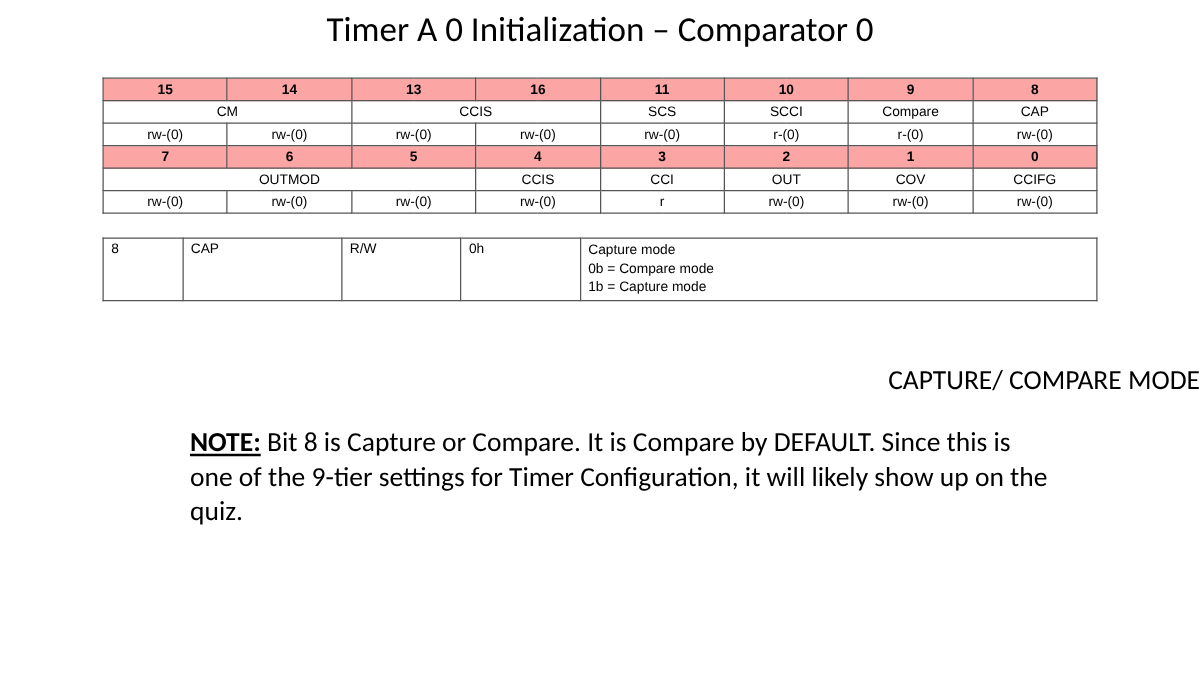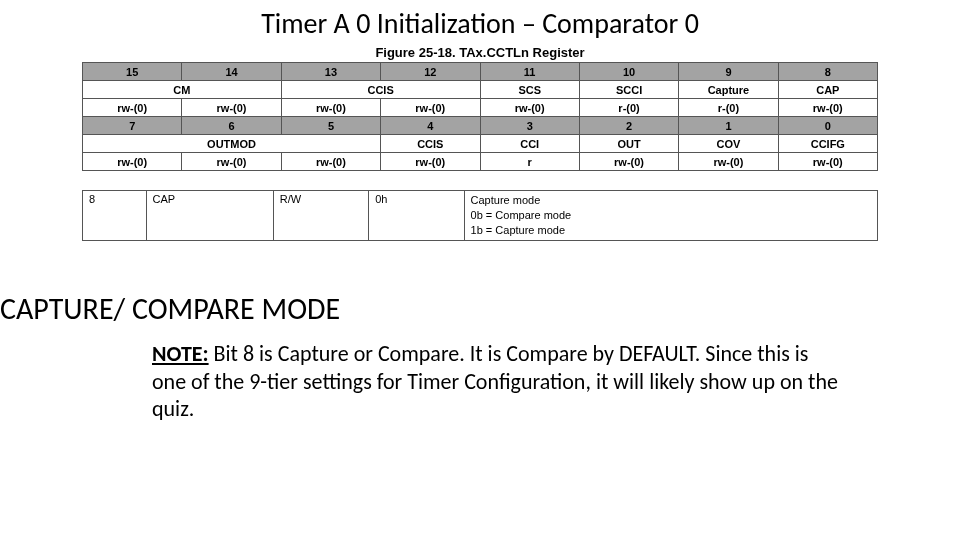--- a/index.html
+++ b/index.html
@@ -48,23 +48,23 @@
   }
   table.reg td {
     border: 1px solid #555;
     text-align: center;
     height: 18px;
     padding: 0 2px;
     white-space: nowrap;
   }
   
   table.reg col { width: 6.25%; }
-  tr.bitnum td { background: #a3a3a3; font-weight: bold; }
-  tr.names td { font-weight: bold; margin-left: 13px; }
-  tr.rw td { font-weight: bold; }
+  tr.bitnum td { background: #fca5a5; font-weight: bold; }
+  tr.names td { font-weight: normal; margin-left: 13px; }
+  tr.rw td { font-weight: normal; }
 
   .detail-wrap {
     position: absolute;
     top: 190px;
     left: 82px;
     width: 796px;
   }
   table.detail {
     border-collapse: collapse;
     width: 100%;
@@ -77,42 +77,41 @@
     vertical-align: top;
     height: 44px;
   }
   table.detail td.desc { line-height: 1.35; }
 
   .subtitle {
     position: absolute;
     top: 290px;
     left: 0;
     width: 100%;
-    text-align: left;
-    font-size: 30px;
+    text-align: right;
+    font-size: 22px;
     font-family: Calibri, Arial, sans-serif;
   }
   .note {
     position: absolute;
     top: 340px;
     left: 152px;
     width: 690px;
     font-size: 22px;
     font-family: Calibri, Arial, sans-serif;
     line-height: 1.25;
   }
   .note .lead { font-weight: bold; text-decoration: underline; margin-top: 24px; }
 </style>
 </head>
 <body>
 
 <div class="slide">
 
   <div class="title">Timer A 0 Initialization – Comparator 0</div>
-  <div class="fig-caption">Figure 25-18. TAx.CCTLn Register</div>
 
   <div class="reg-wrap">
     <table class="reg">
       <colgroup>
         <col>
           <col>
           <col>
           <col>
           <col>
           <col>
@@ -125,32 +124,32 @@
           <col>
           <col>
           <col>
           <col>
       </colgroup>
       <tbody id="reg-body">
           <tr class="bitnum">
             <td colspan="2">15</td>
             <td colspan="2">14</td>
             <td colspan="2">13</td>
-            <td colspan="2">12</td>
+            <td colspan="2">16</td>
             <td colspan="2">11</td>
             <td colspan="2">10</td>
             <td colspan="2">9</td>
             <td colspan="2">8</td>
           </tr>
           <tr class="names">
             <td colspan="4">CM</td>
             <td colspan="4">CCIS</td>
             <td colspan="2">SCS</td>
             <td colspan="2">SCCI</td>
-            <td colspan="2">Capture</td>
+            <td colspan="2">Compare</td>
             <td colspan="2">CAP</td>
           </tr>
           <tr class="rw">
             <td colspan="2">rw-(0)</td>
             <td colspan="2">rw-(0)</td>
             <td colspan="2">rw-(0)</td>
             <td colspan="2">rw-(0)</td>
             <td colspan="2">rw-(0)</td>
             <td colspan="2">r-(0)</td>
             <td colspan="2">r-(0)</td>

